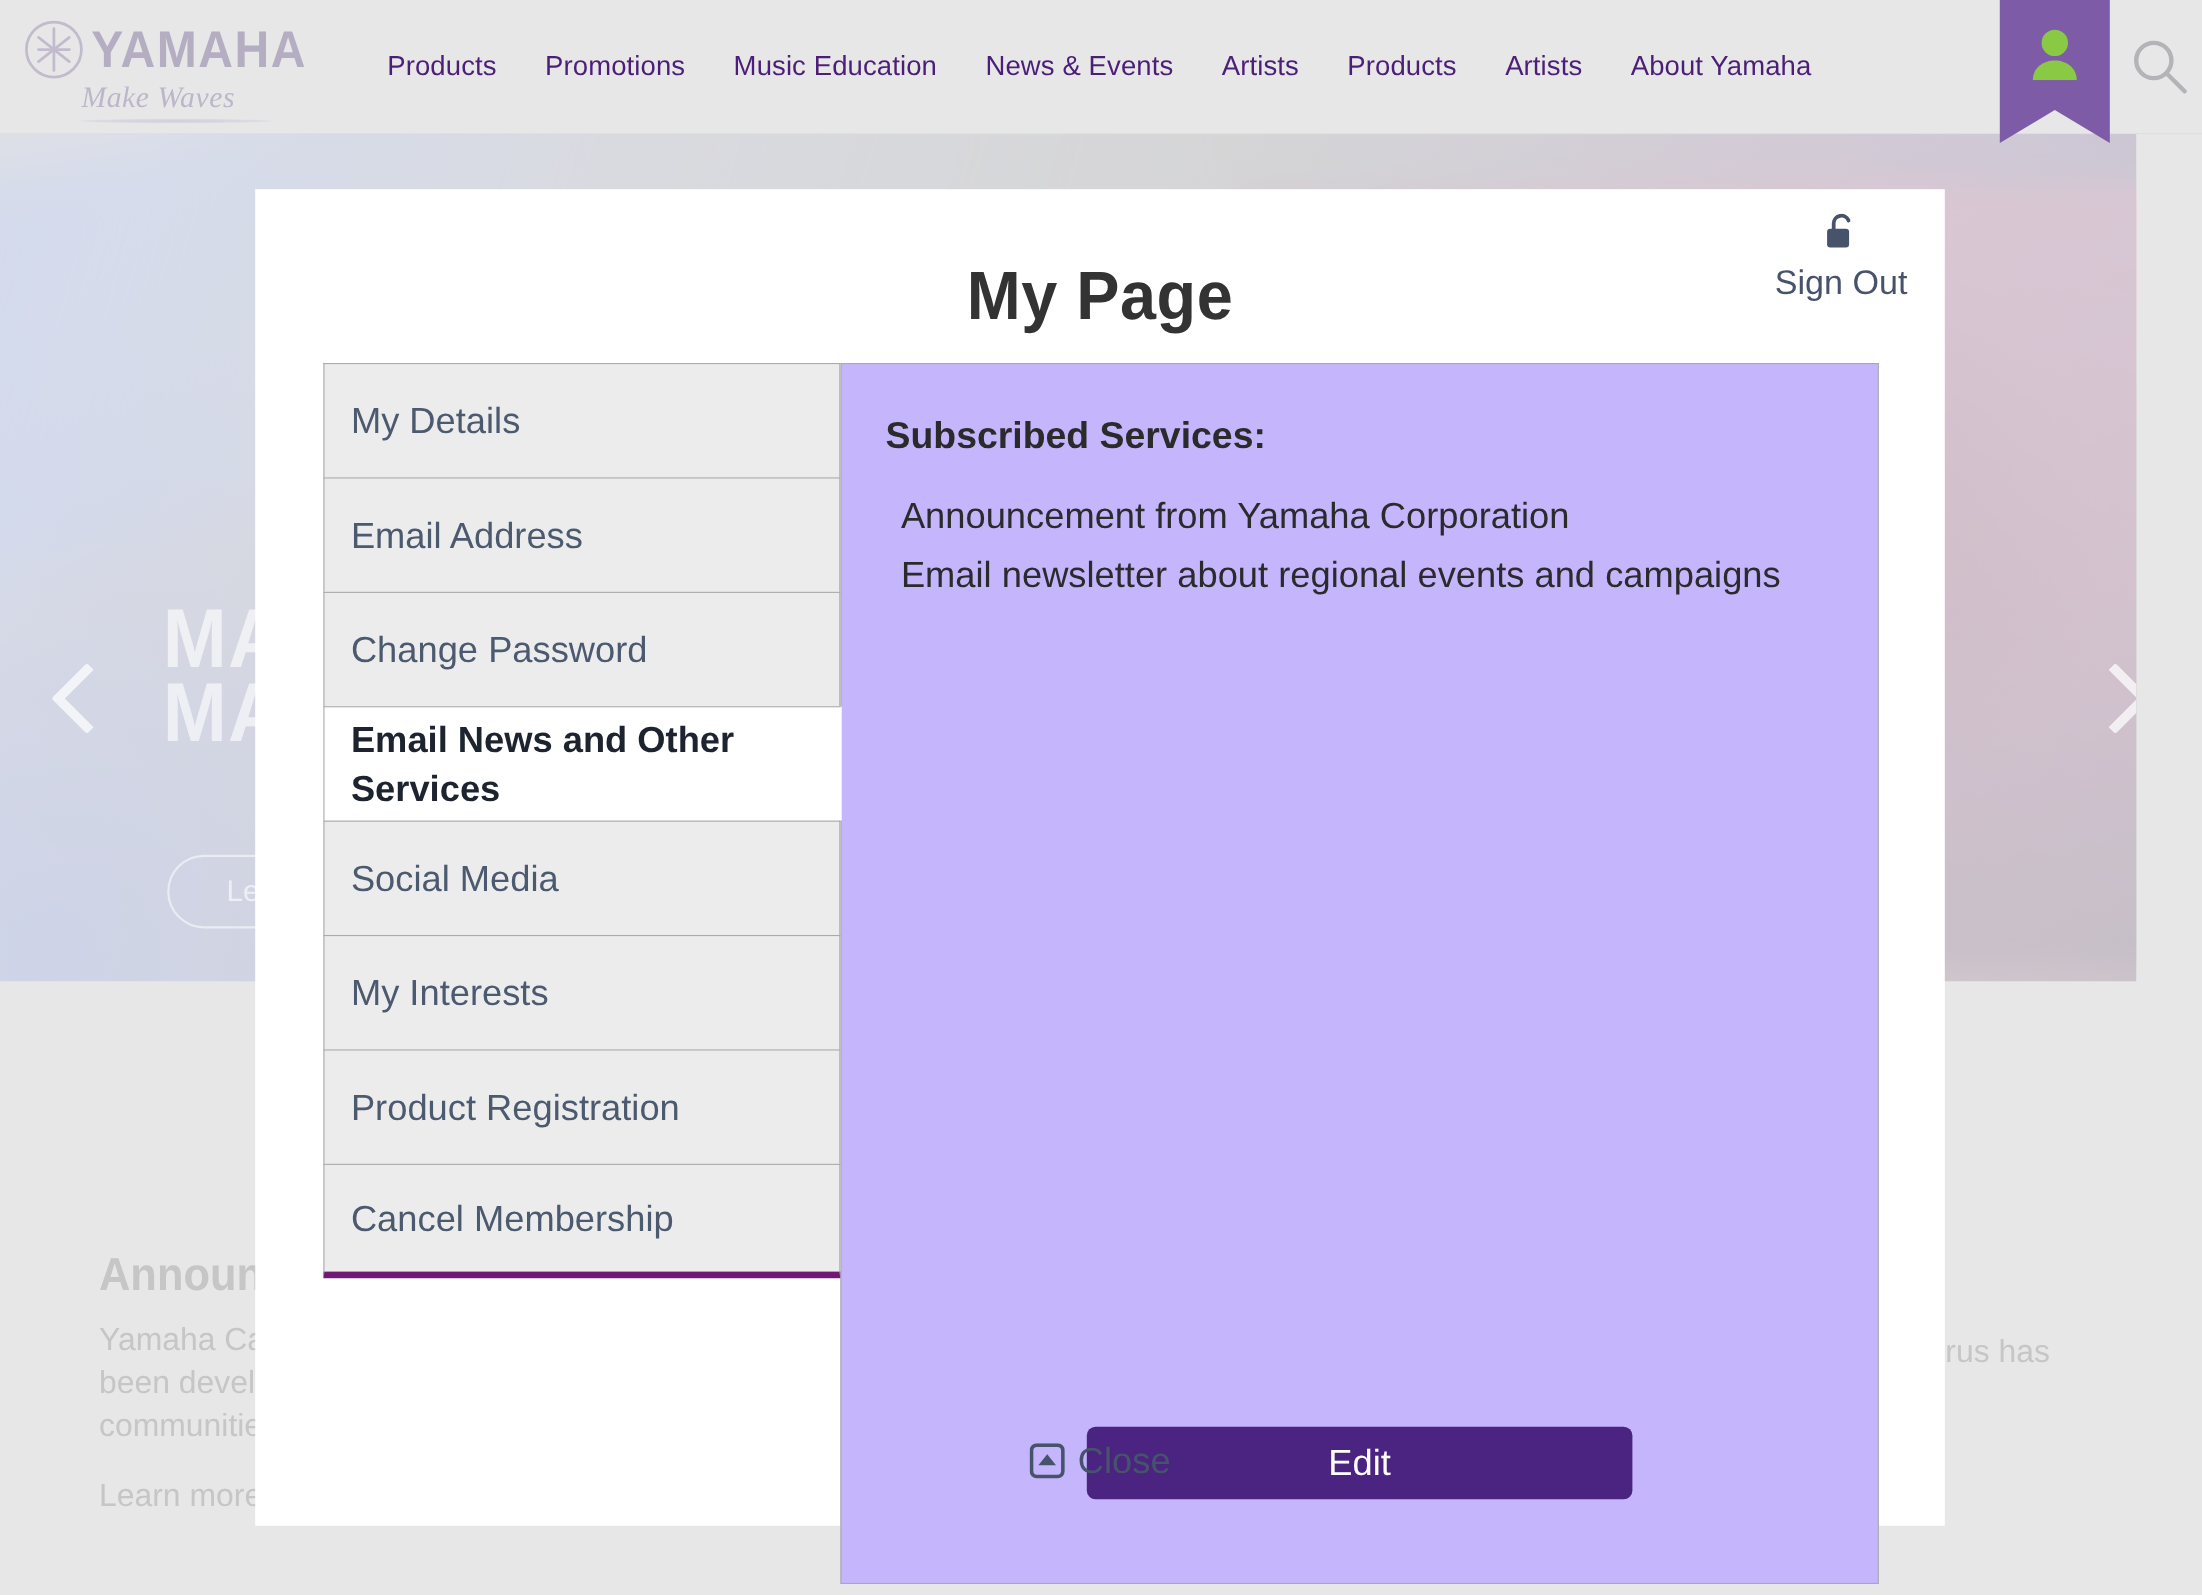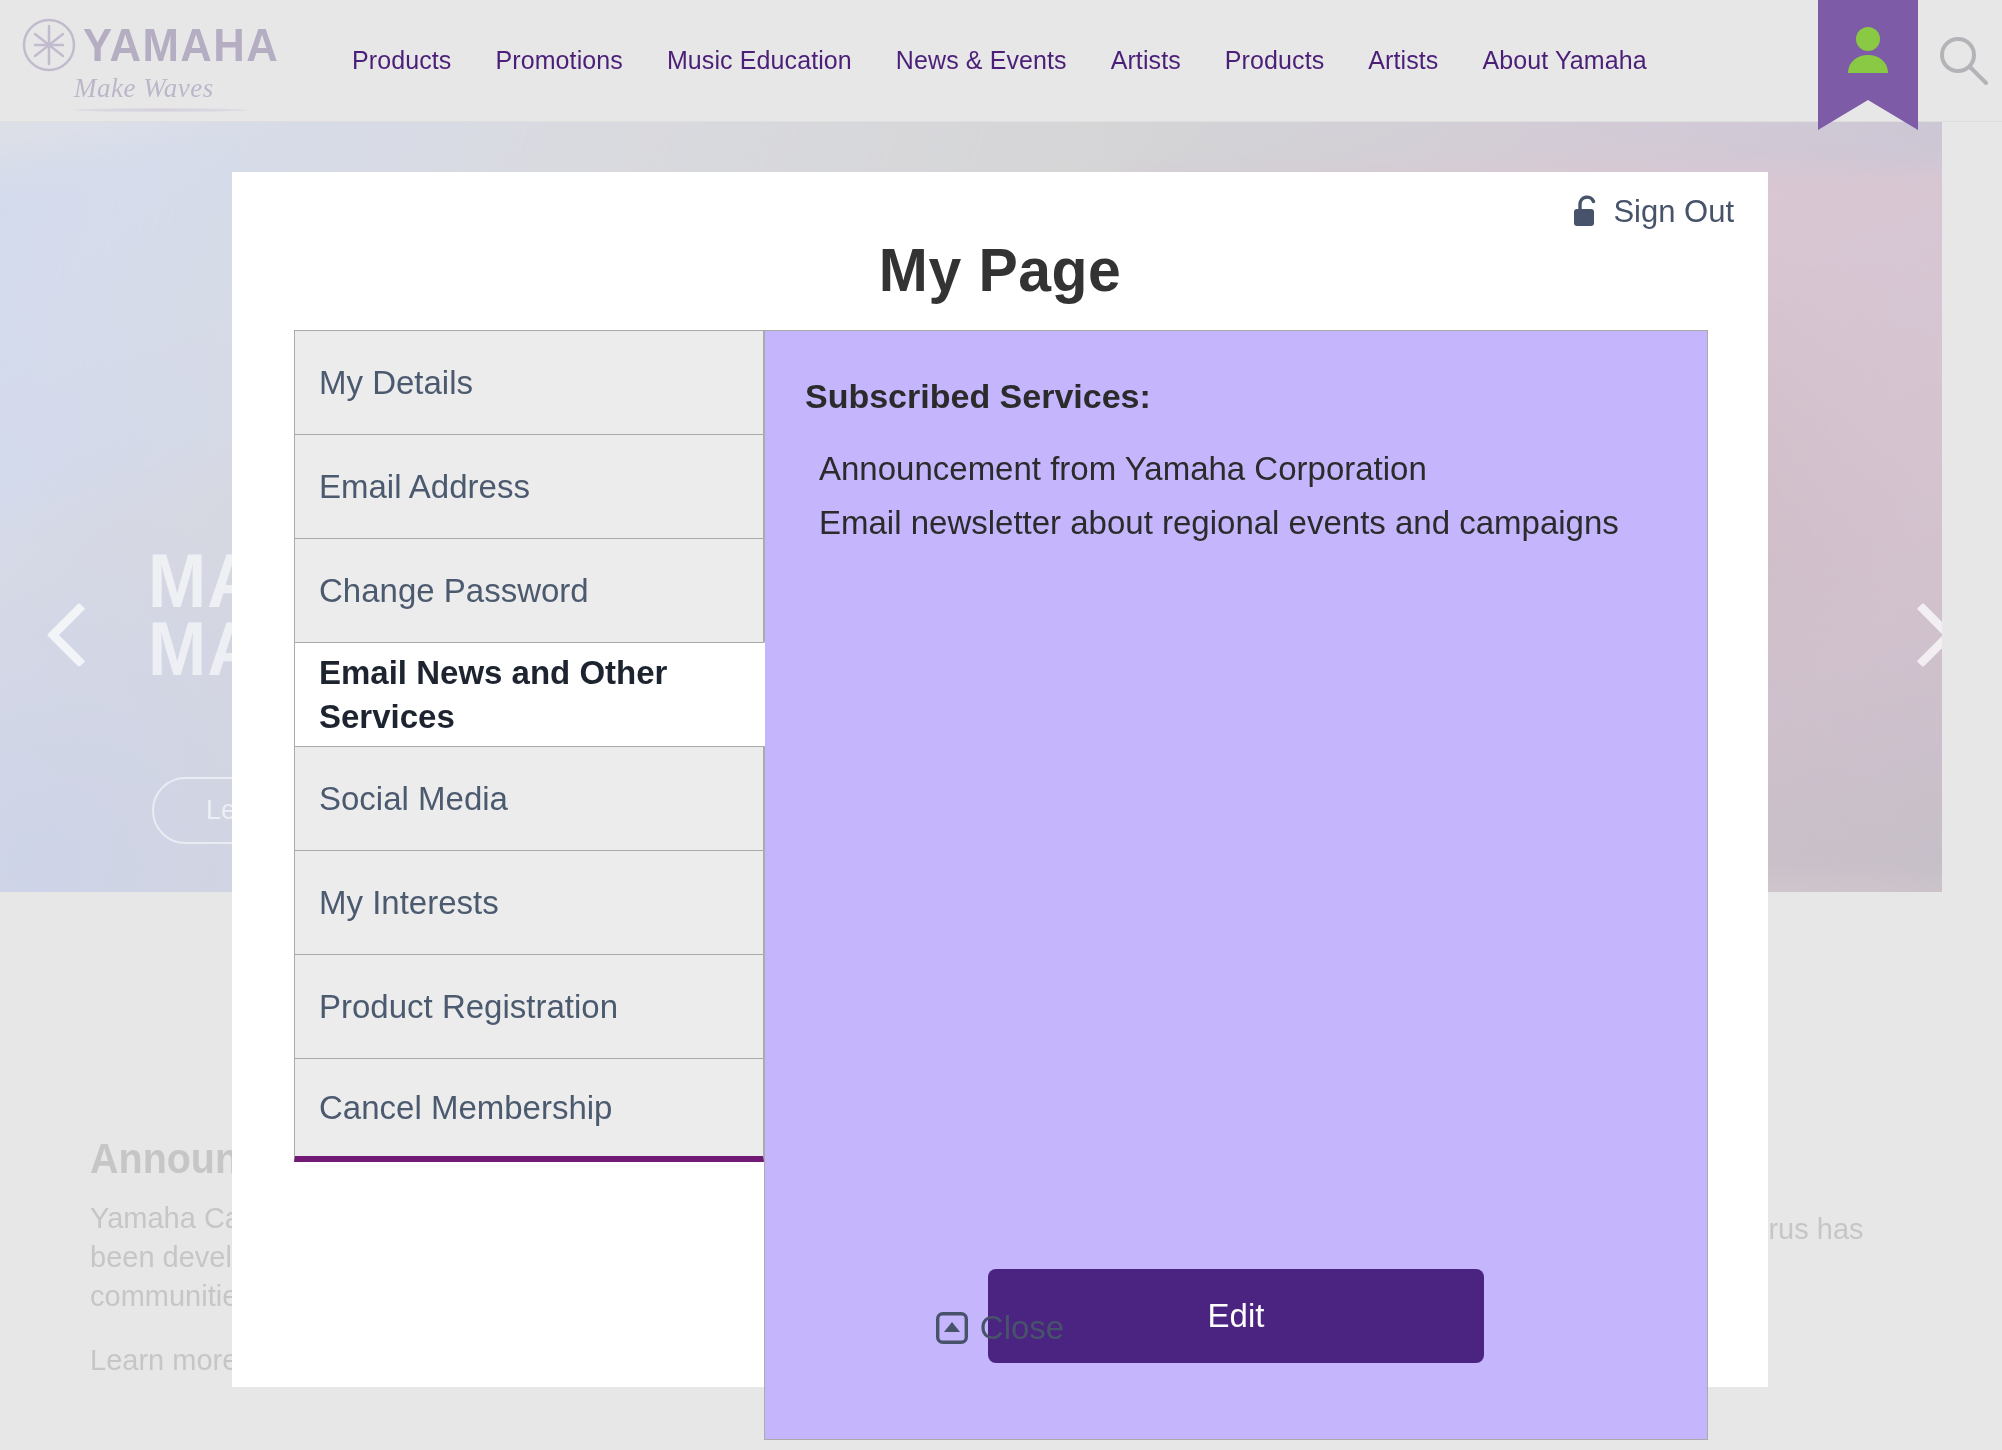--- a/index.html
+++ b/index.html
@@ -143,21 +143,21 @@
 
   
   .modal {
     position: absolute; left: 232px; top: 172px;
     width: 1536px; height: 1215px;
     background: #ffffff; z-index: 40;
   }
   .signout {
     position: absolute; right: 34px; top: 22px;
     display: flex; align-items: center; gap: 11px;
-    color: #47536b; font-size: 31px; cursor: pointer;
+    color: #47536b; font-size: 31px; cursor: pointer; flex-direction: column;
   }
   .modal-title {
     position: absolute; left: 0; right: 0; top: 62px;
     text-align: center;
     font-family: "Liberation Sans Narrow", "Liberation Sans", sans-serif;
     font-size: 62px; font-weight: bold; color: #333333;
     letter-spacing: .5px; transform: scaleX(.95);
   }
 
   .panel {
@@ -196,21 +196,21 @@
     border: 1px solid #aaaaaa;
     background: #c4b5fd;
     padding: 46px 0 0 40px;
   }
   .content-title { font-size: 34px; font-weight: bold; color: #2b2b2b; }
   .svc-list { list-style: none; margin-top: 26px; }
   .svc-list li { font-size: 33px; color: #2b2b2b; padding: 8px 0 8px 14px; }
 
   .edit-btn {
     position: absolute; left: 50%; transform: translateX(-50%);
-    bottom: 76px; width: 496px; height: 94px;
+    bottom: 76px; width: 496px; height: 66px;
     background: #4a2480; color: #ffffff;
     border: none; border-radius: 8px;
     font-family: "Liberation Sans", sans-serif;
     font-size: 33px; cursor: pointer;
   }
 
   .close-link {
     position: absolute; left: 0; right: 0; bottom: 40px;
     display: flex; align-items: center; justify-content: center; gap: 12px;
     color: #47536b; font-size: 33px; cursor: pointer;

